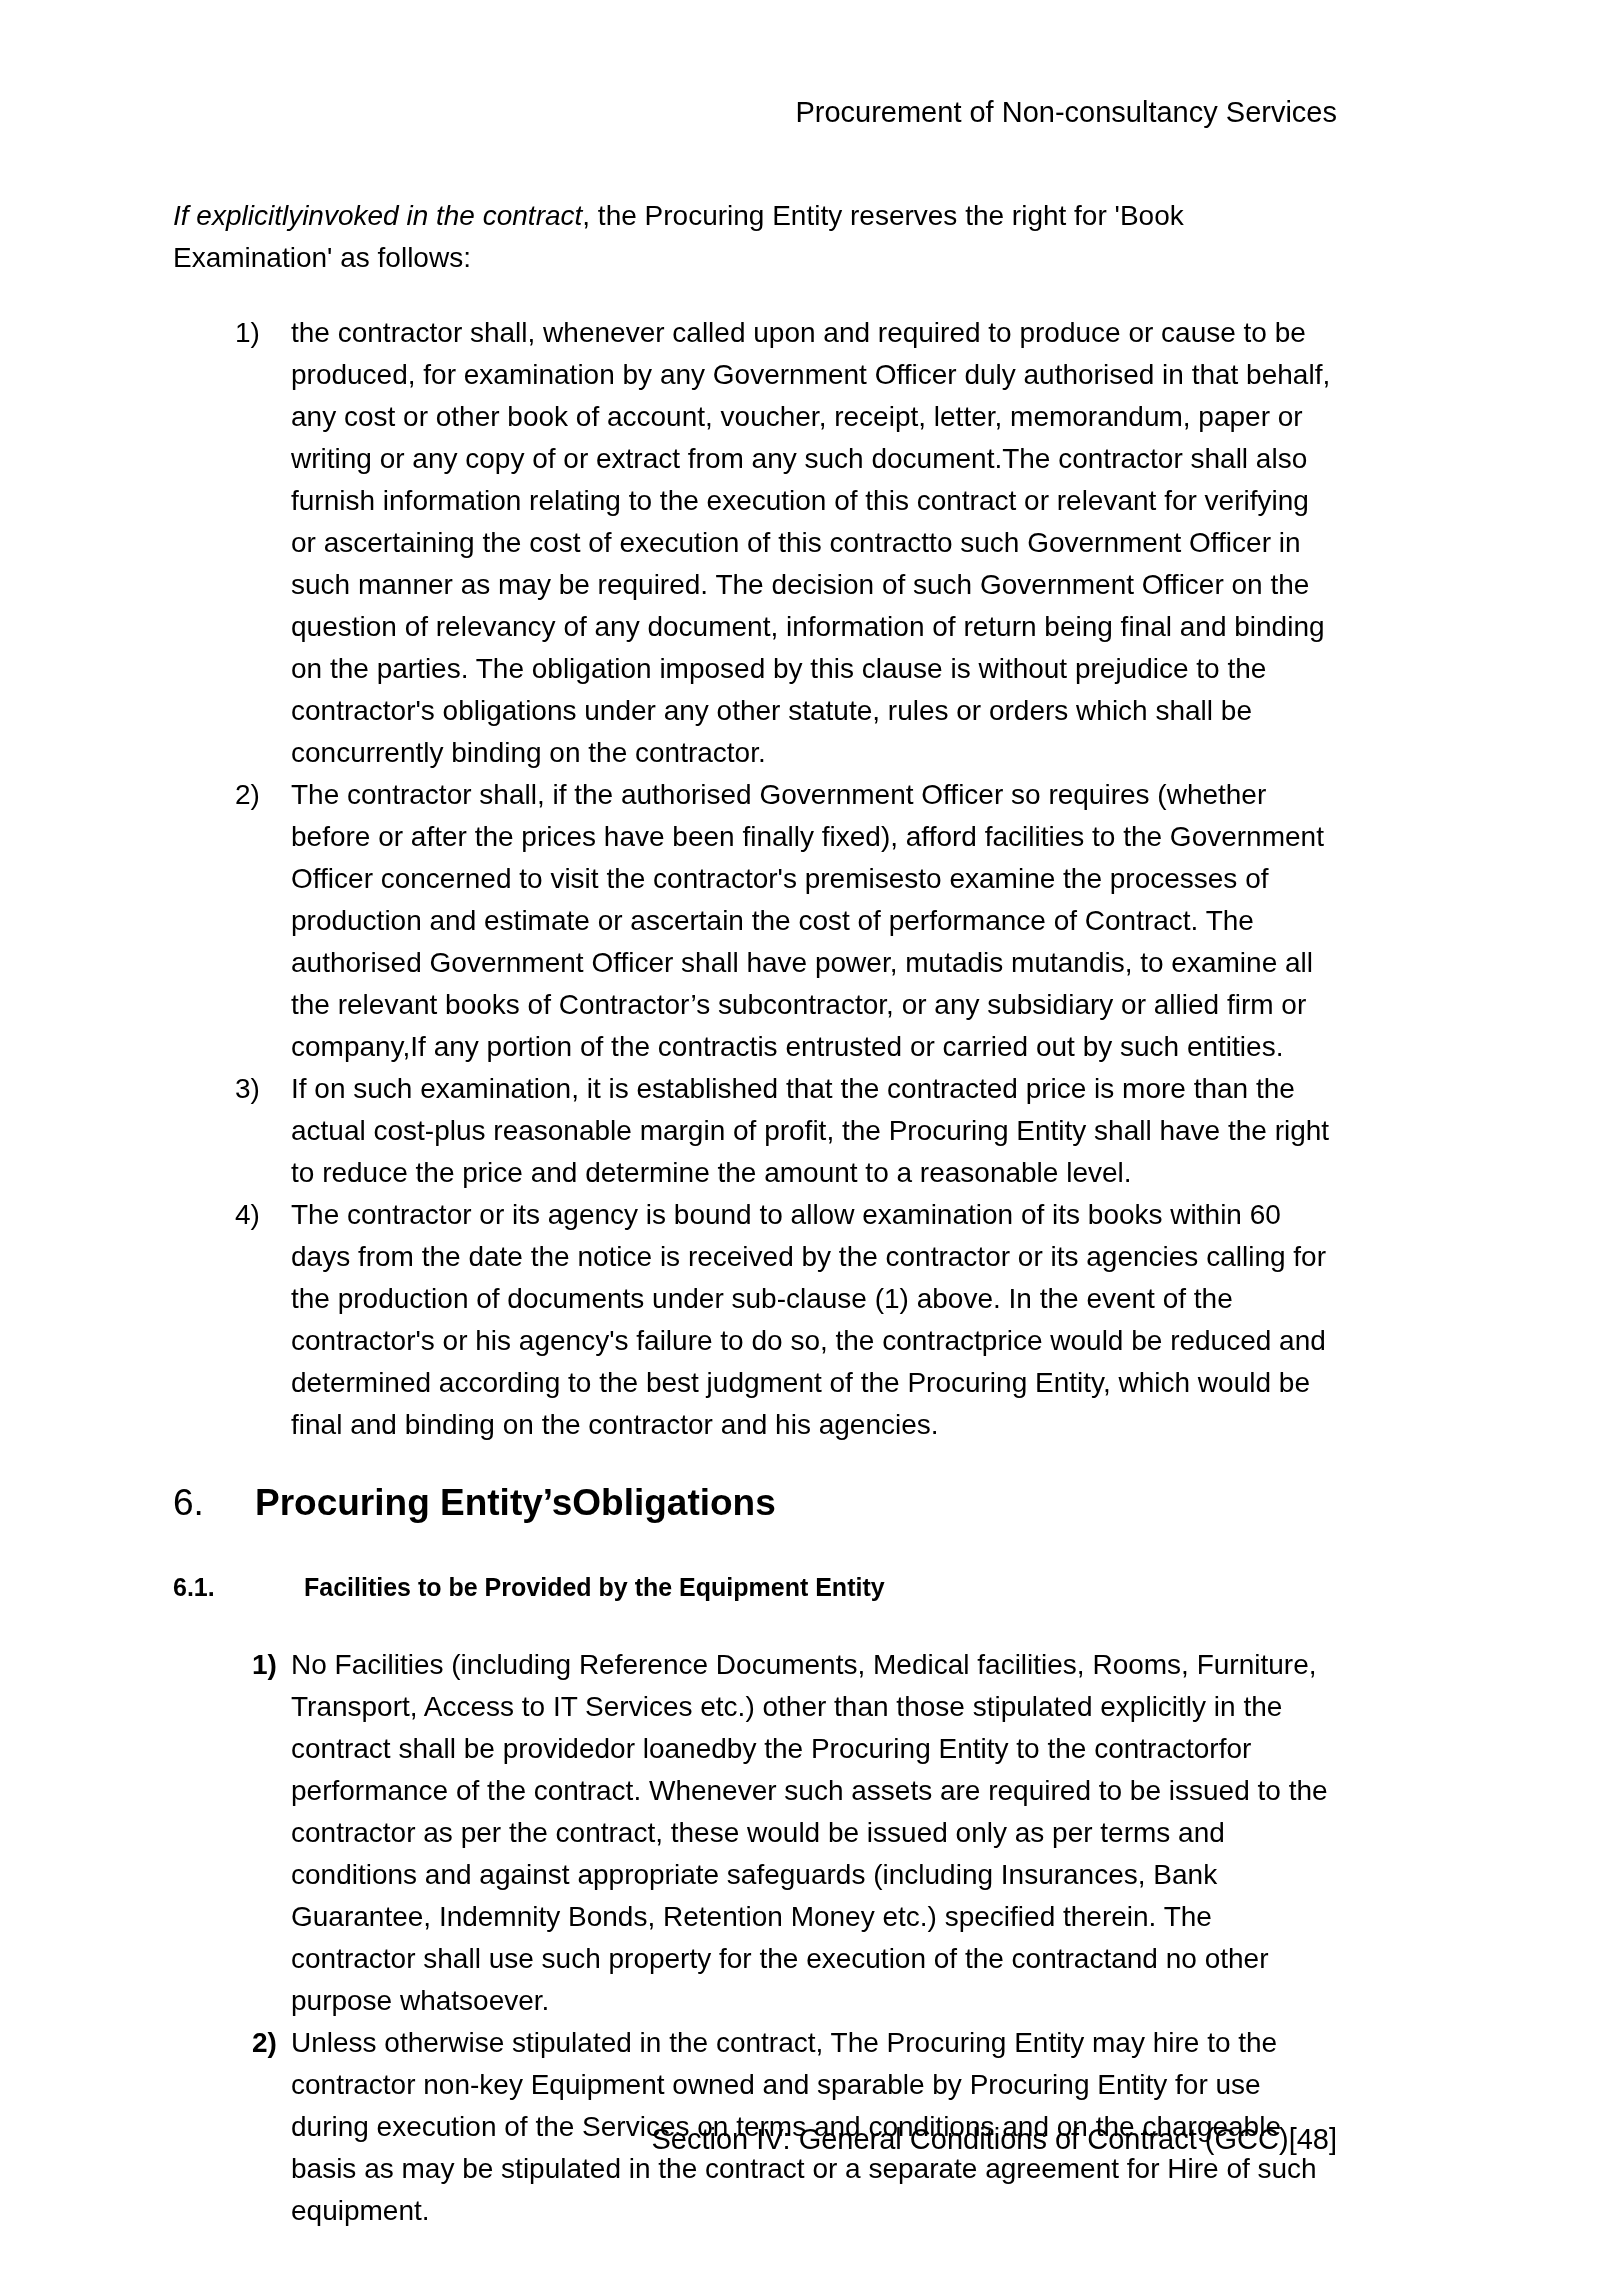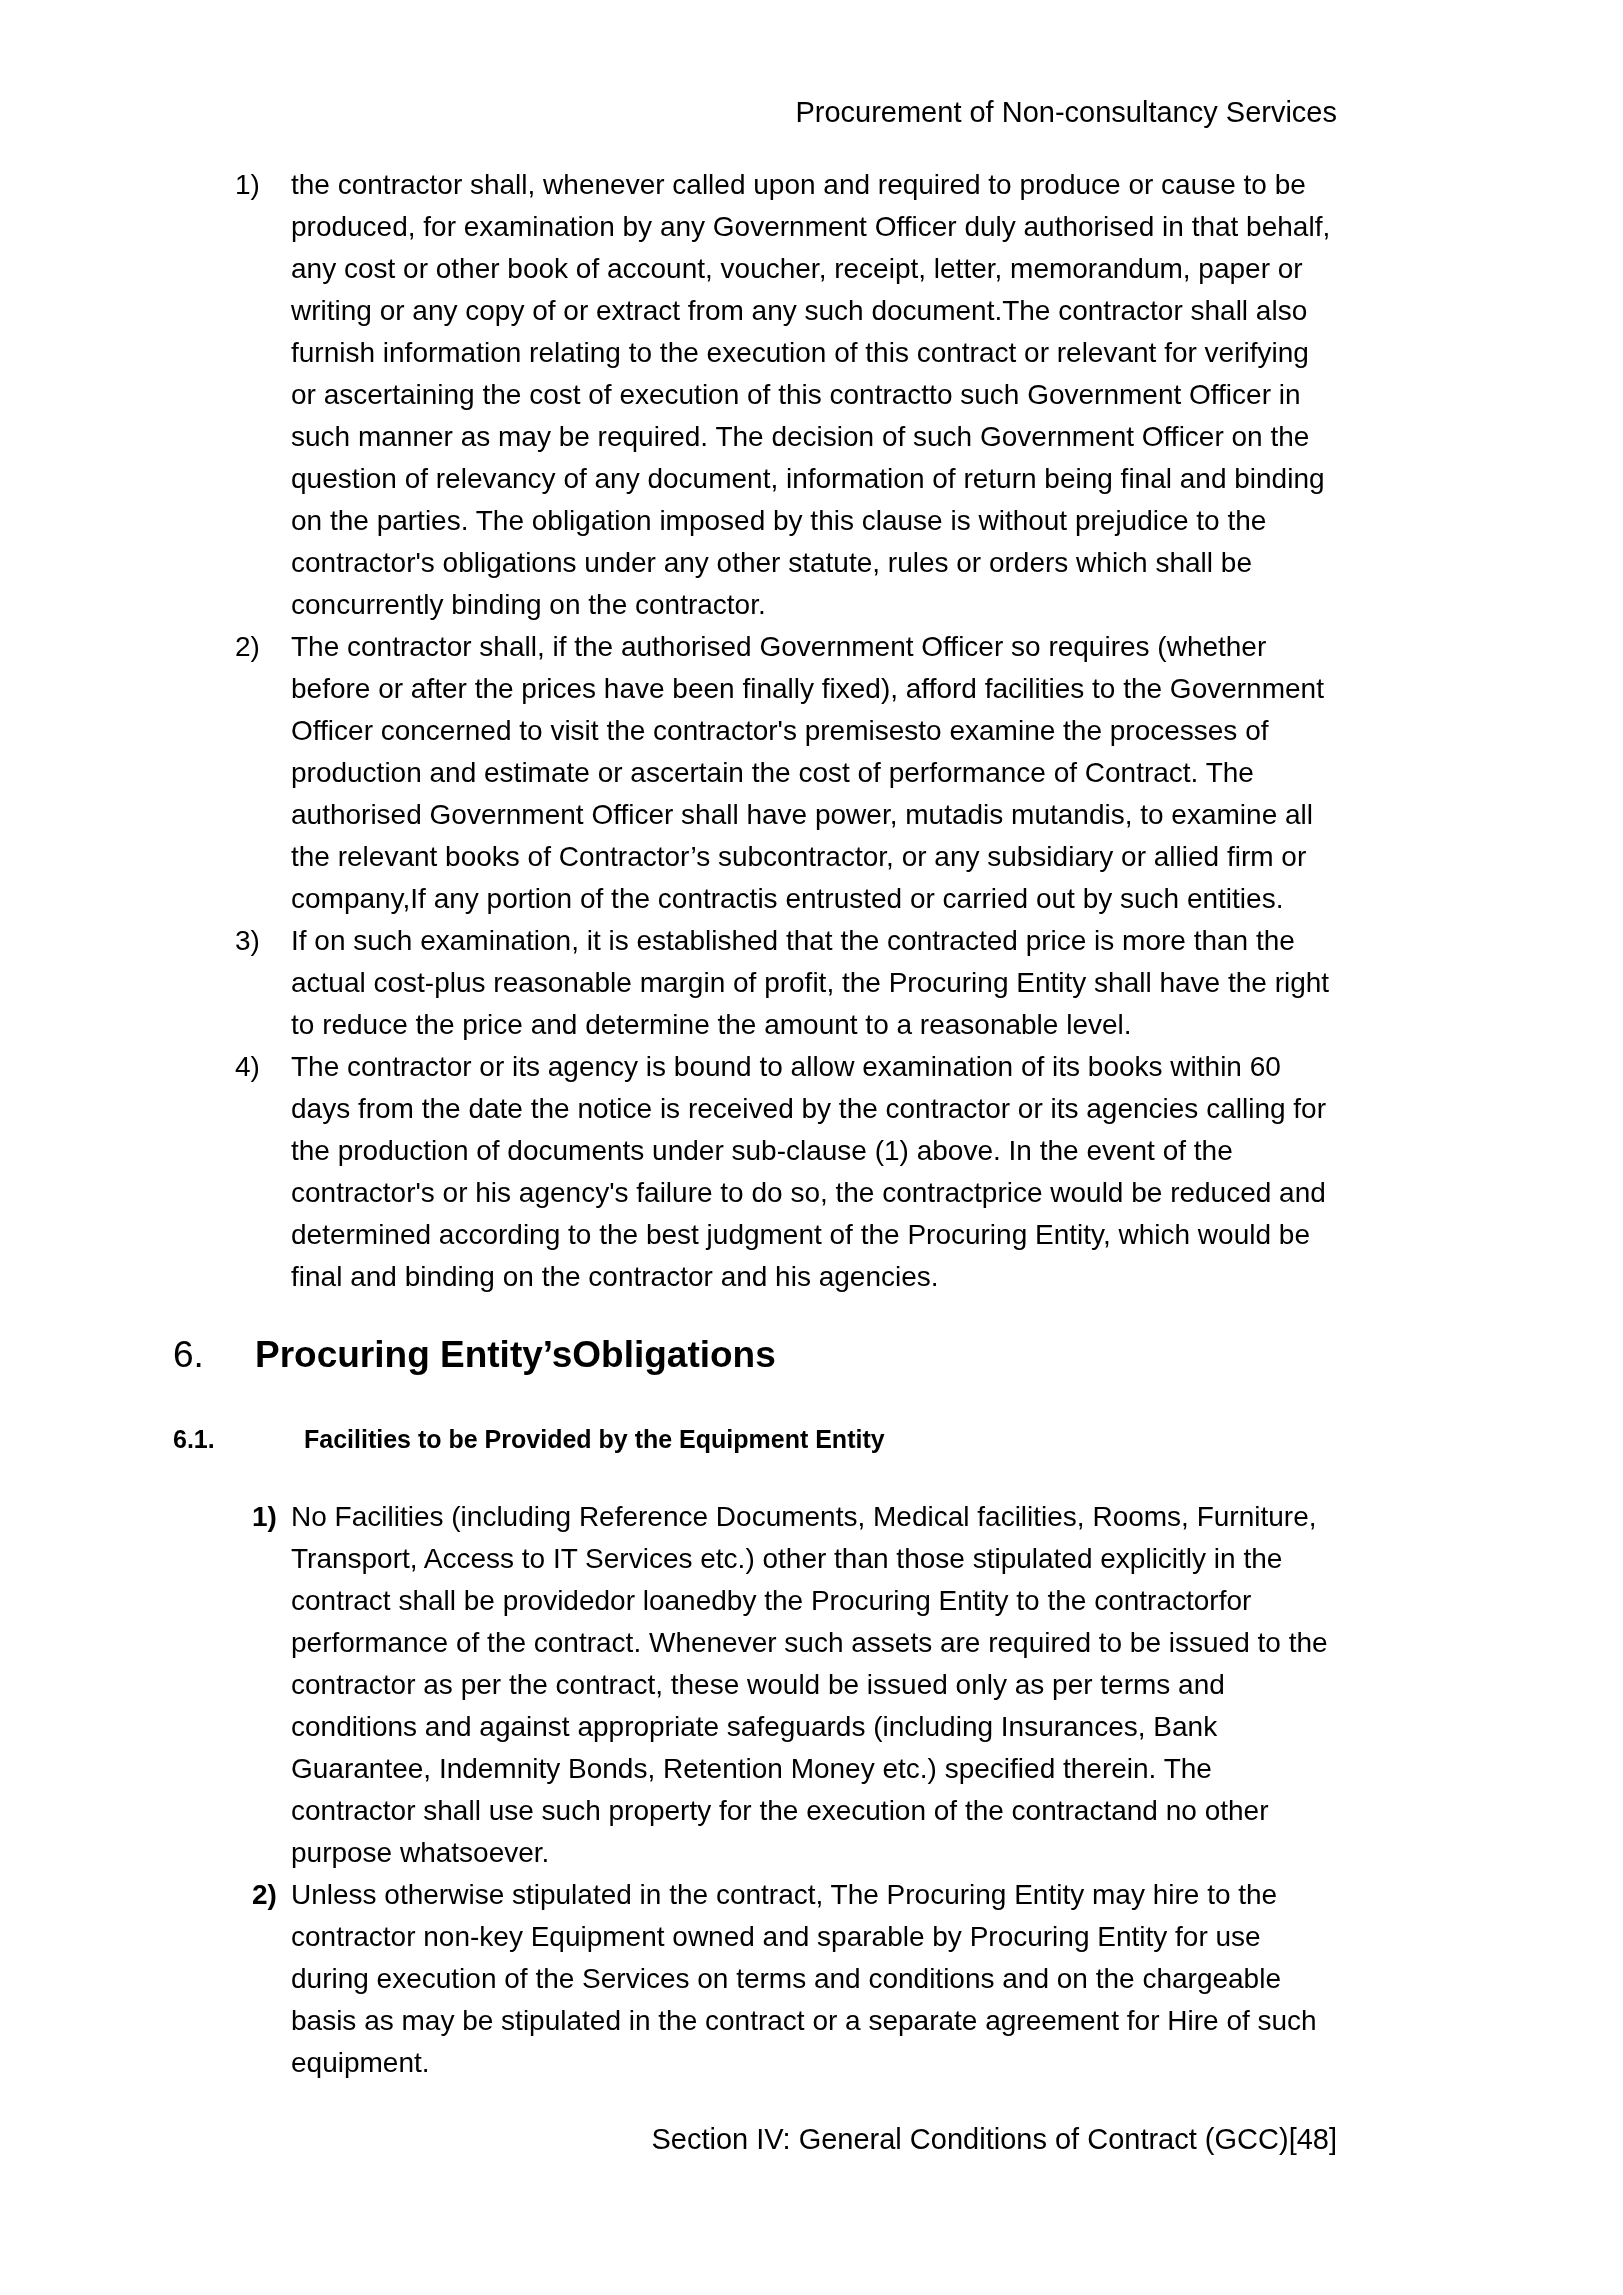--- a/index.html
+++ b/index.html
@@ -64,20 +64,21 @@
   }
 </style>
 </head>
 <body>
 
 <div class="page">
   <div class="content">
 
     <div class="header-line">Procurement of Non-consultancy Services</div>
 
+    <p class="intro"><em>If explicitlyinvoked in the contract</em><span>, the Procuring Entity reserves the right for 'Book Examination' as follows:</span></p>
 
     <div class="numlist">
       <div class="li">
         <span class="marker">1)</span>
         <span class="li-text">the contractor shall, whenever called upon and required to produce or cause to be produced, for examination by any Government Officer duly authorised in that behalf, any cost or other book of account, voucher, receipt, letter, memorandum, paper or writing or any copy of or extract from any such document.The contractor shall also furnish information relating to the execution of this contract or relevant for verifying or ascertaining the cost of execution of this contractto such Government Officer in such manner as may be required. The decision of such Government Officer on the question of relevancy of any document, information of return being final and binding on the parties. The obligation imposed by this clause is without prejudice to the contractor's obligations under any other statute, rules or orders which shall be concurrently binding on the contractor.</span>
       </div>
       <div class="li">
         <span class="marker">2)</span>
         <span class="li-text">The contractor shall, if the authorised Government Officer so requires (whether before or after the prices have been finally fixed), afford facilities to the Government Officer concerned to visit the contractor's premisesto examine the processes of production and estimate or ascertain the cost of performance of Contract. The authorised Government Officer shall have power, mutadis mutandis, to examine all the relevant books of Contractor’s subcontractor, or any subsidiary or allied firm or company,If any portion of the contractis entrusted or carried out by such entities.</span>
       </div>

